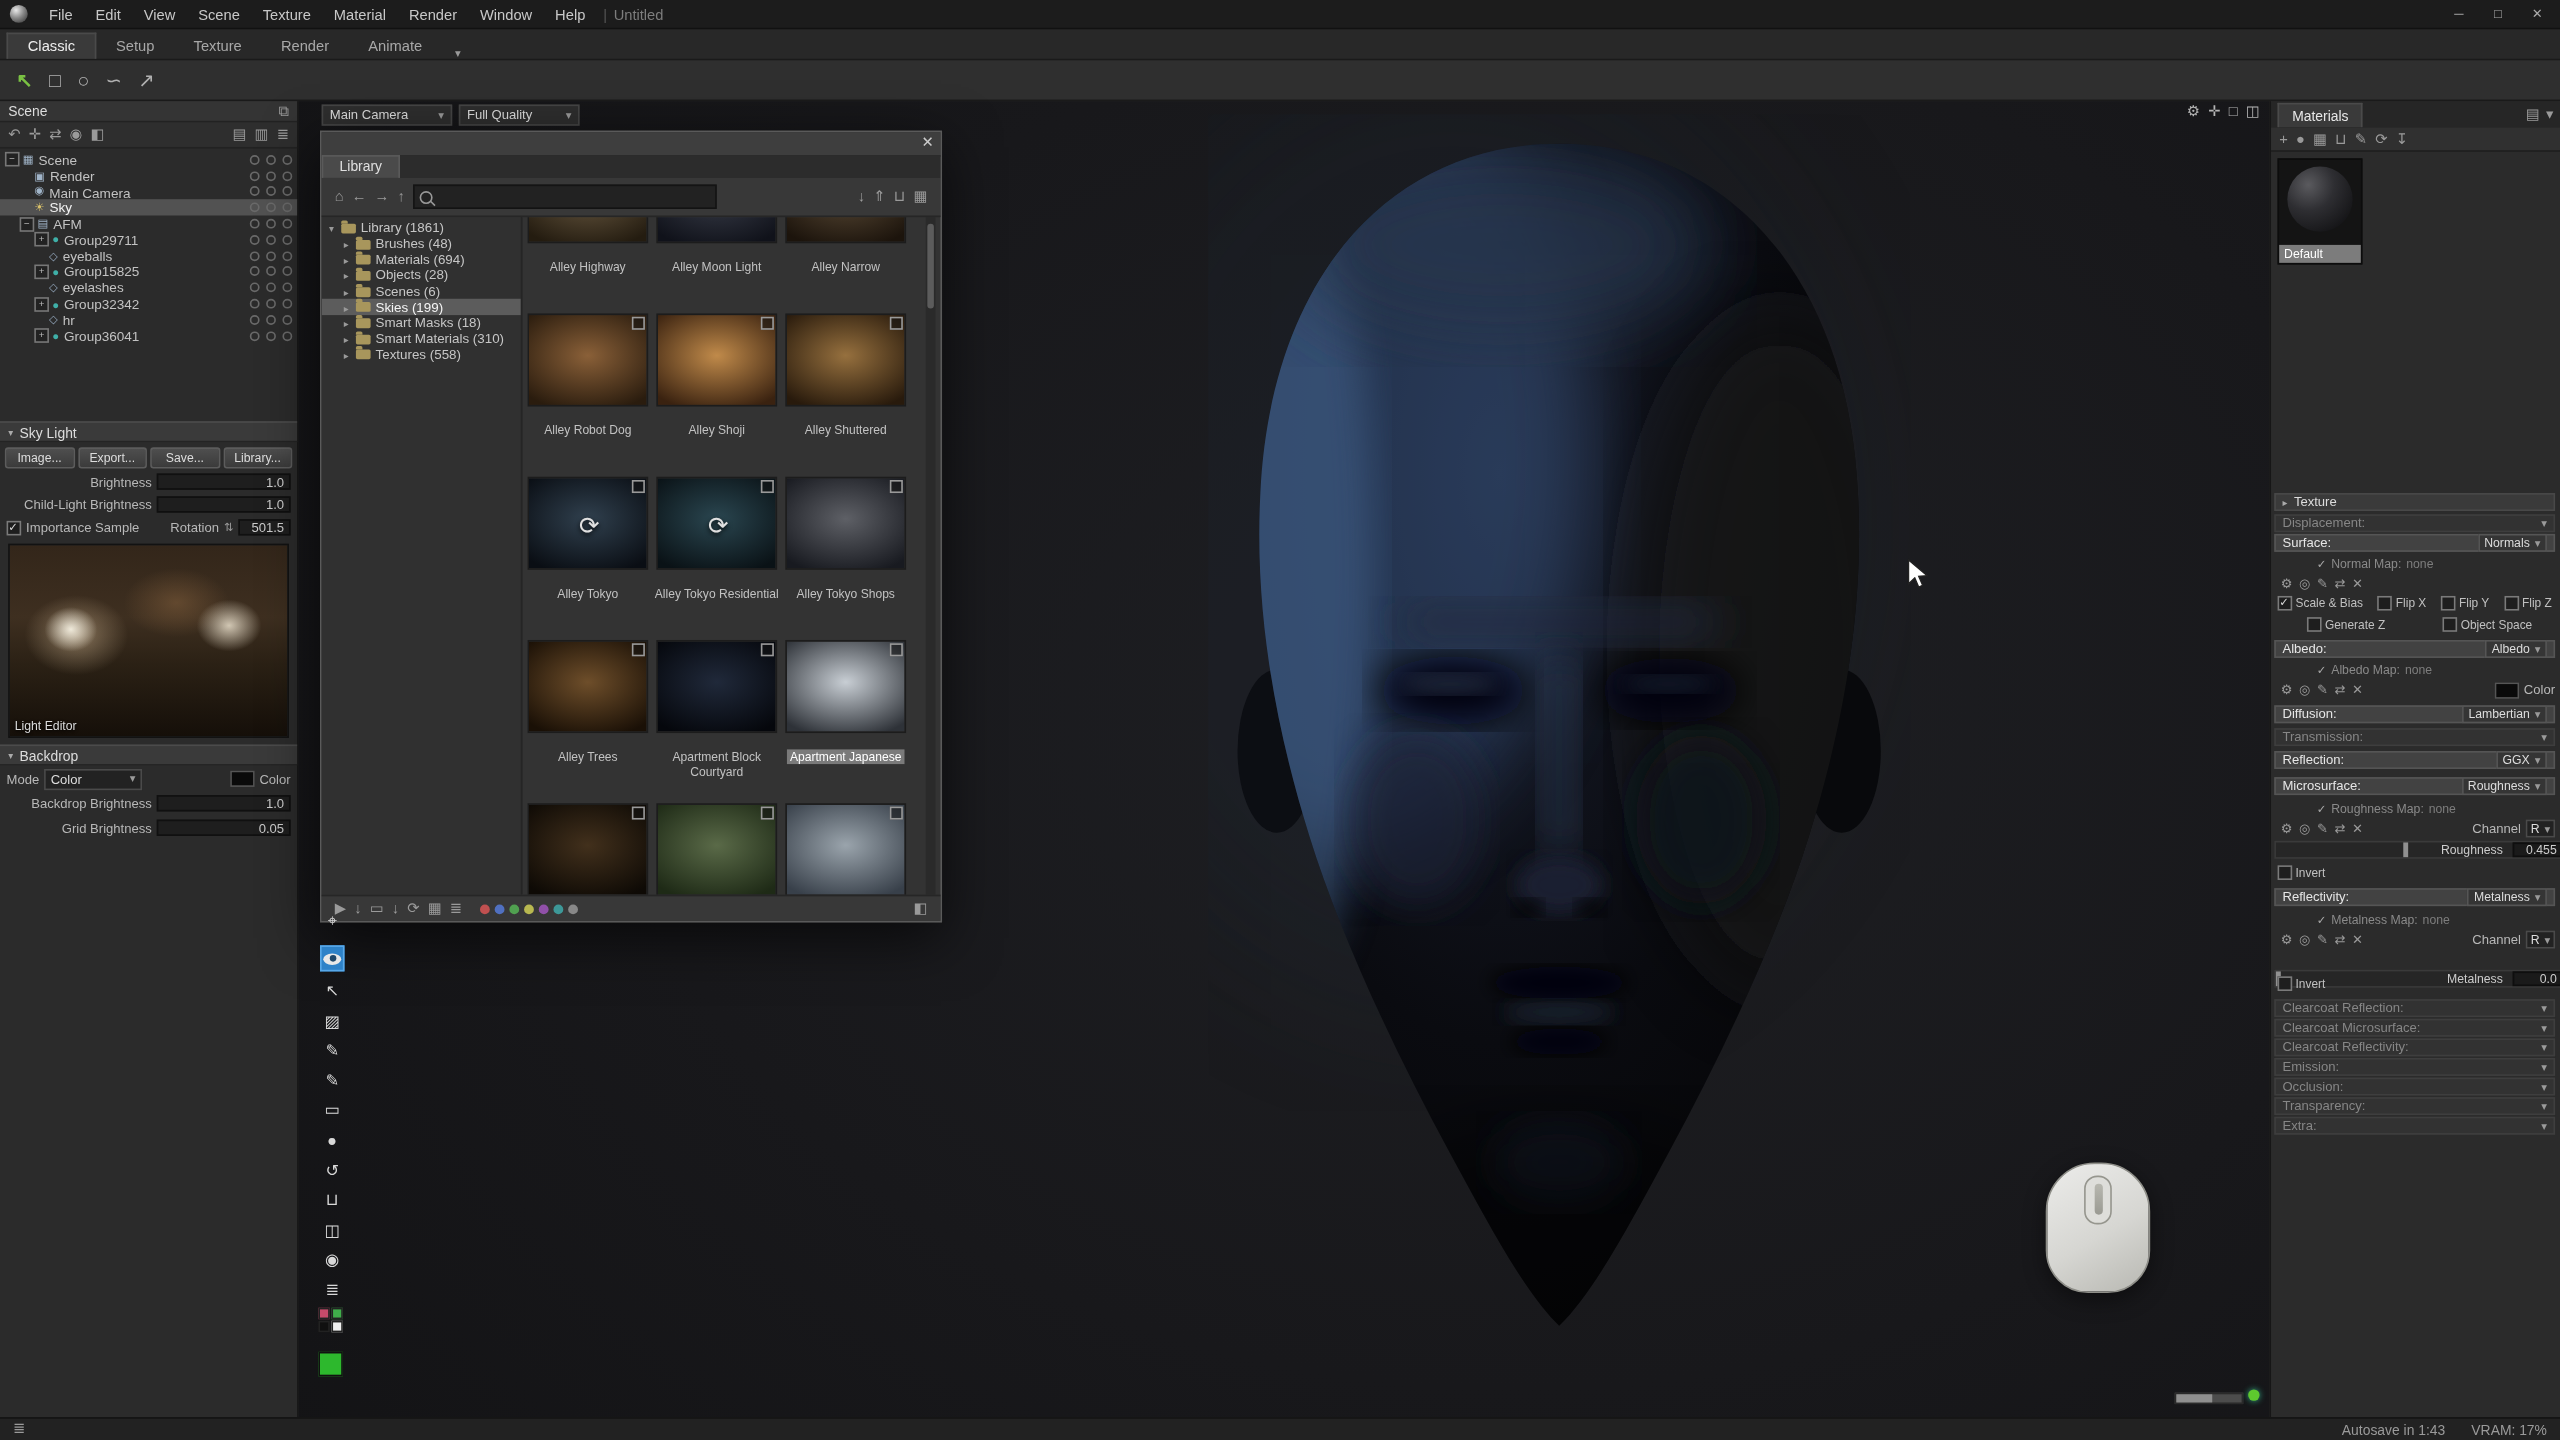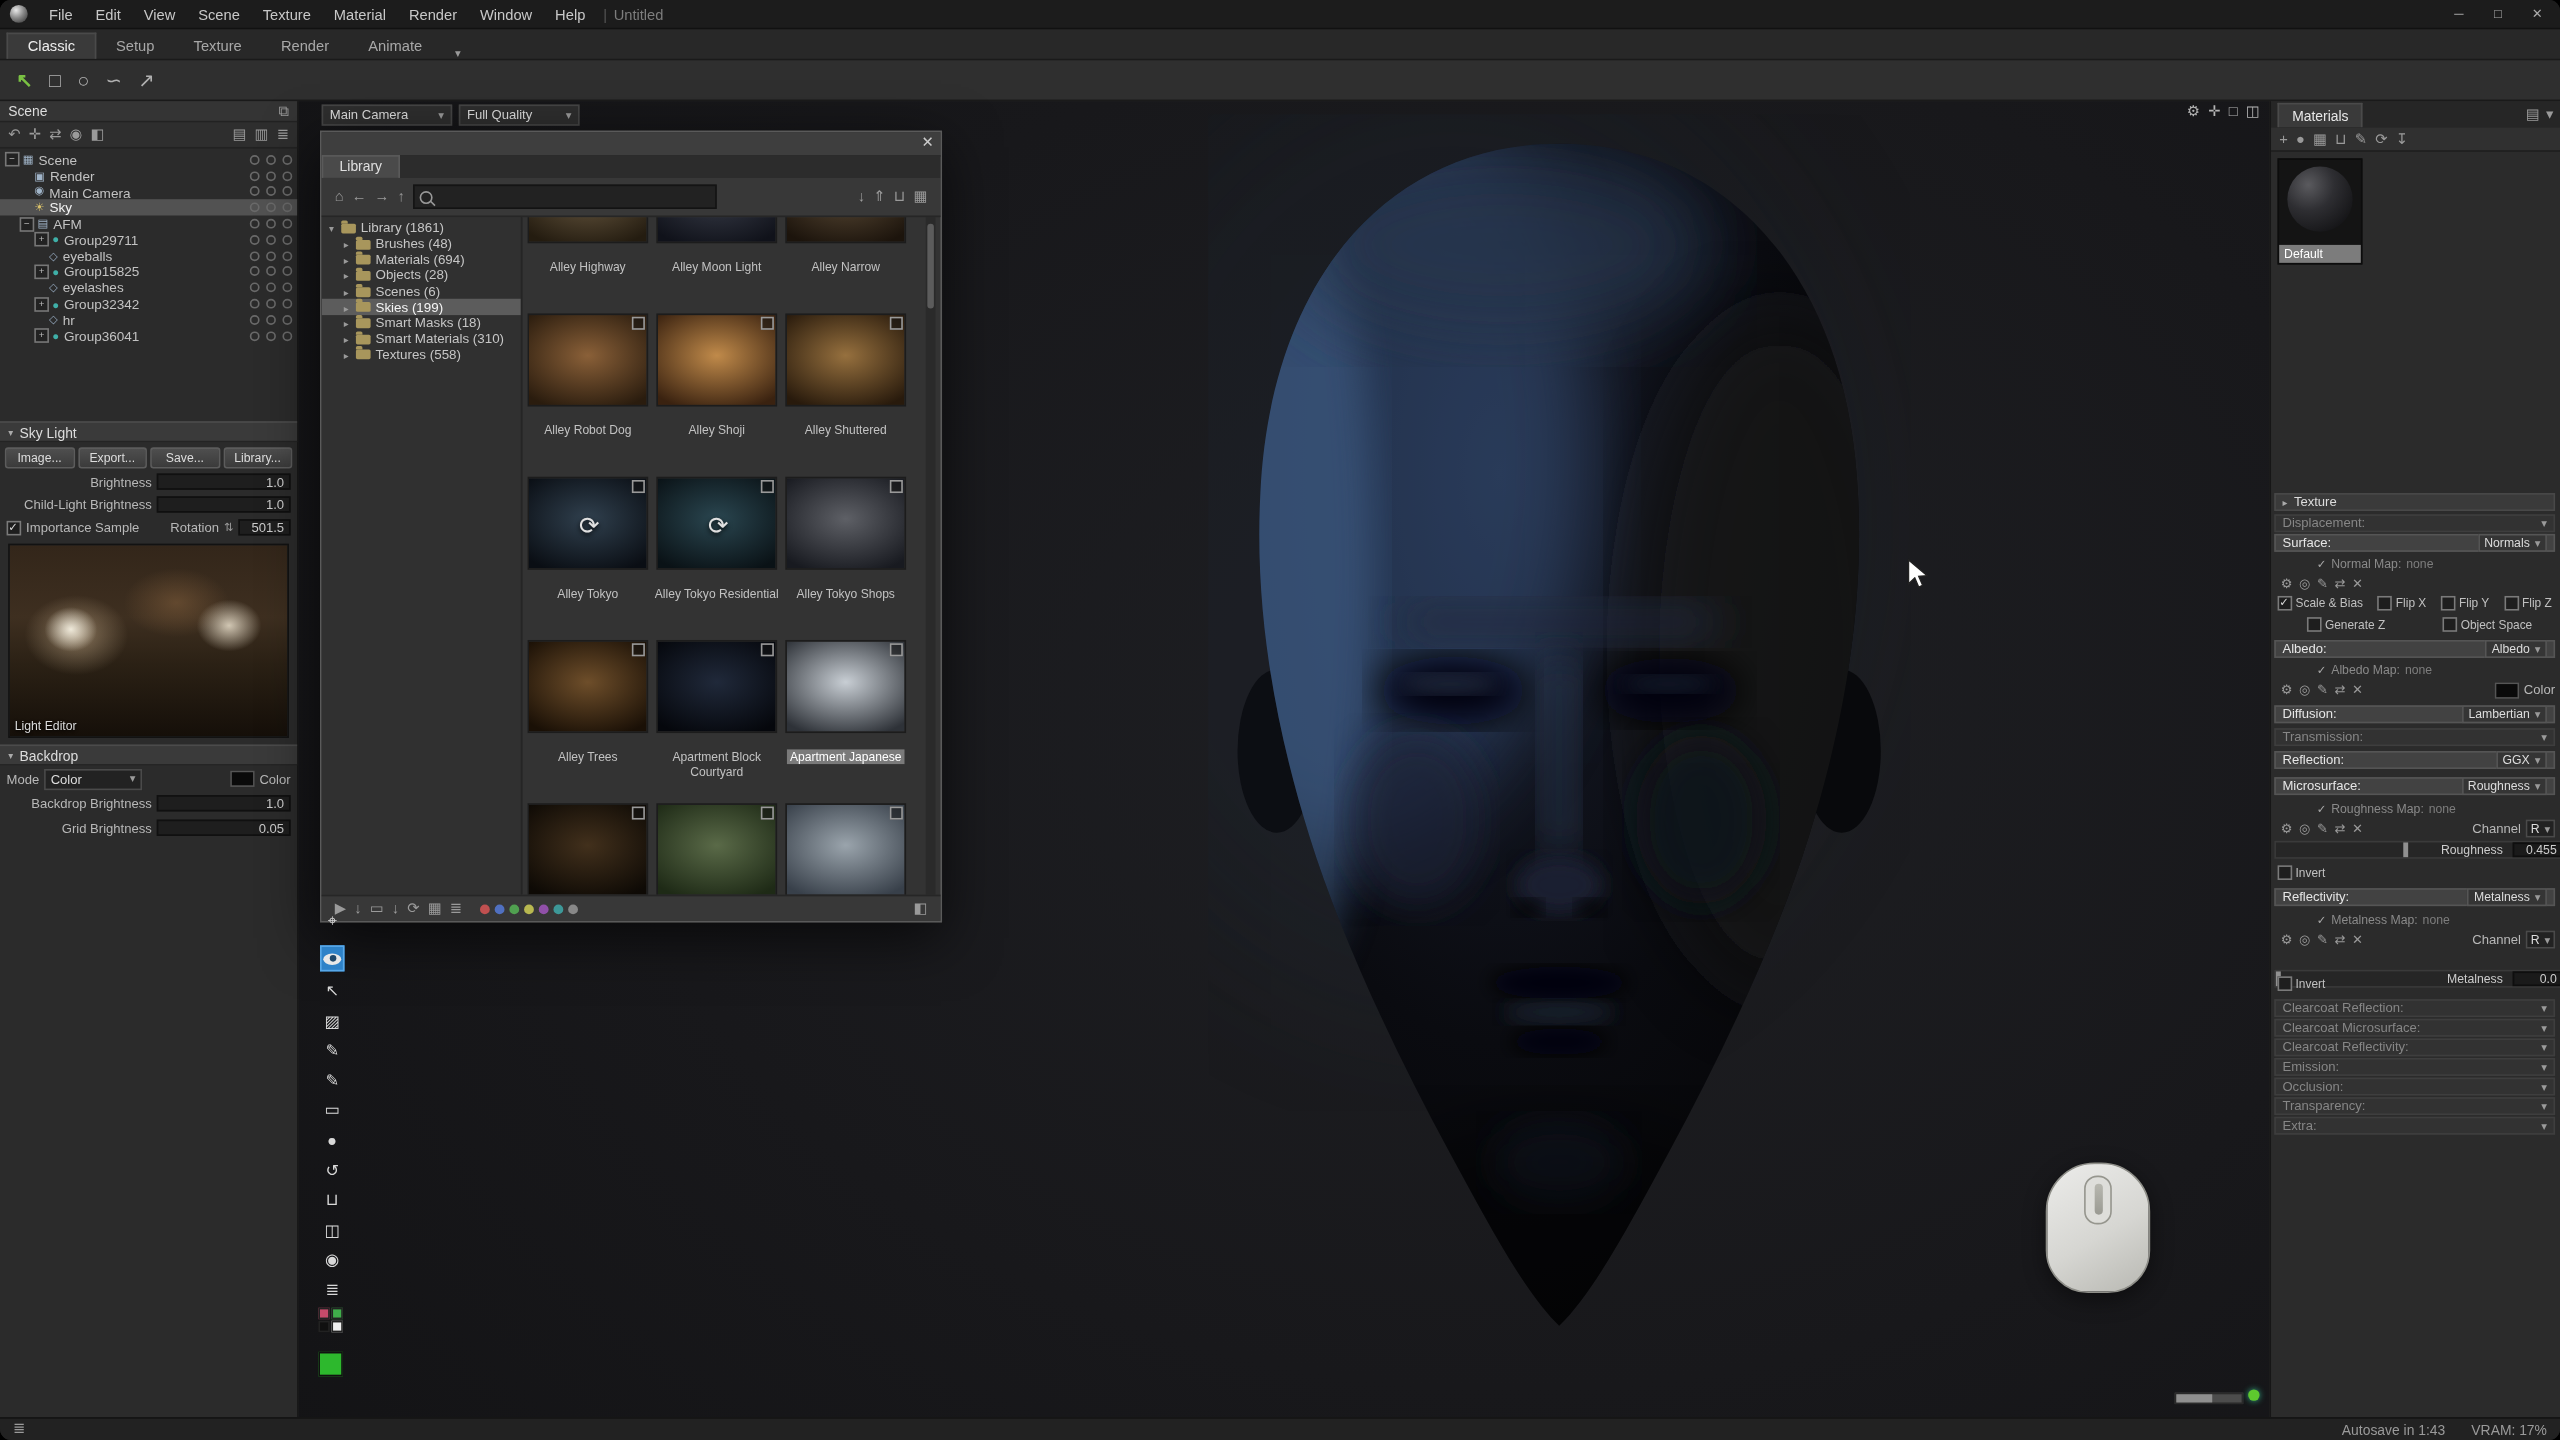--- a/index.html
+++ b/index.html
@@ -1,16 +1,16 @@
 <!DOCTYPE html>
 <html><head>
 <meta charset="utf-8">
 <style>
   html,body{margin:0;padding:0;background:#000;}
-  #stage{position:relative;width:2560px;height:1440px;overflow:hidden;background:#1e1e1e;border-radius:11px;}
+  #stage{position:relative;width:2560px;height:1440px;overflow:hidden;background:#1e1e1e;}
   #app{position:absolute;left:0;top:0;width:1568px;height:882px;transform:scale(1.63265);transform-origin:0 0;
        font-family:"Liberation Sans",sans-serif;font-size:9px;color:#c4c4c4;background:#242424;}
   .abs{position:absolute;}
   .ico{display:inline-flex;align-items:center;justify-content:center;color:#9a9a9a;font-size:9px;line-height:1;}
   .caret{font-size:7px;color:#9a9a9a;margin-left:3px;}
   .sm{font-size:8px;color:#b8b8b8;}
   .dim{color:#7d7d7d;}
   
   .menubar{position:absolute;left:0;top:0;width:1568px;height:18px;background:#1c1c1c;display:flex;align-items:center;padding:0 4px;box-sizing:border-box;border-bottom:1px solid #111;}
   .appicon{width:11px;height:11px;border-radius:50%;background:radial-gradient(circle at 35% 30%,#e8e8e8,#8a8a8a 45%,#3a3a3a 90%);margin:0 6px 0 2px;}

